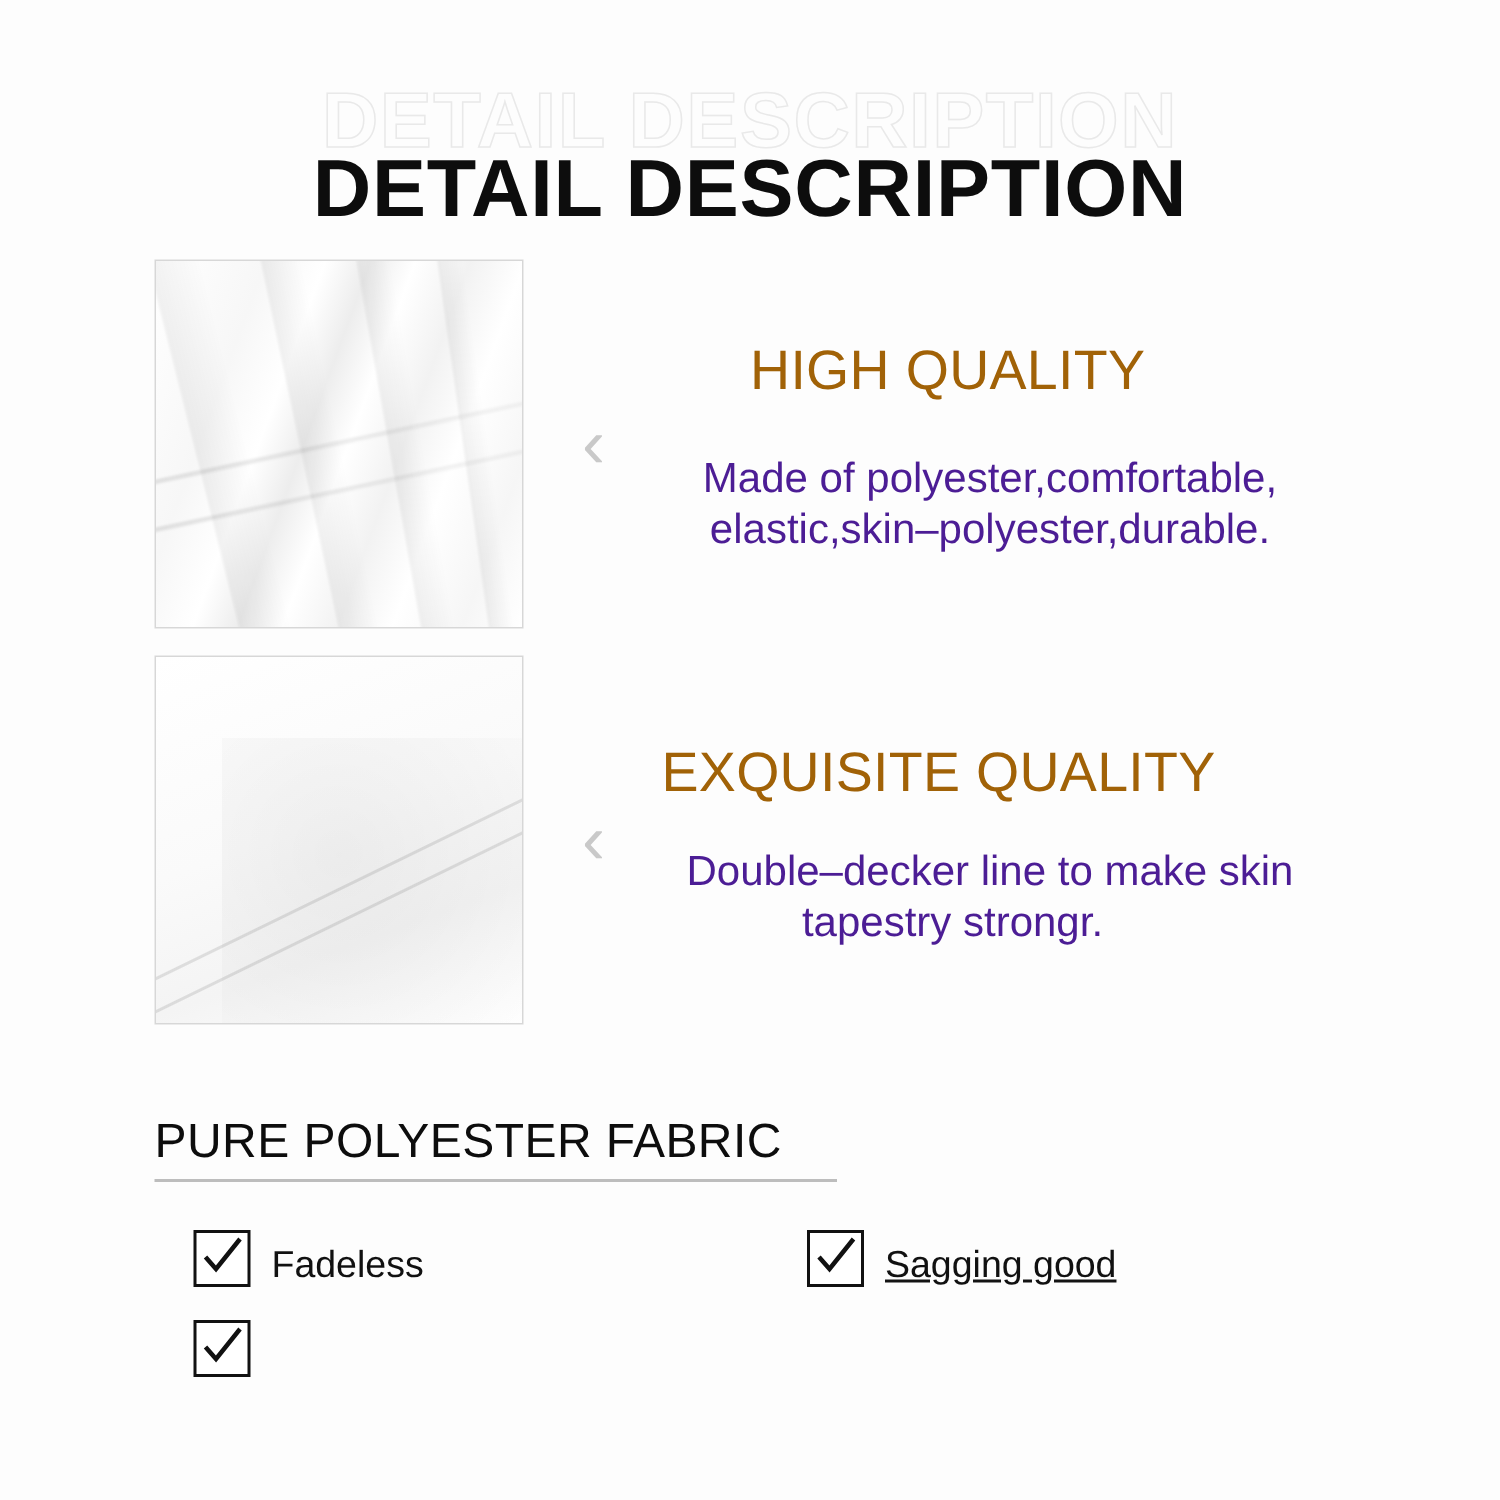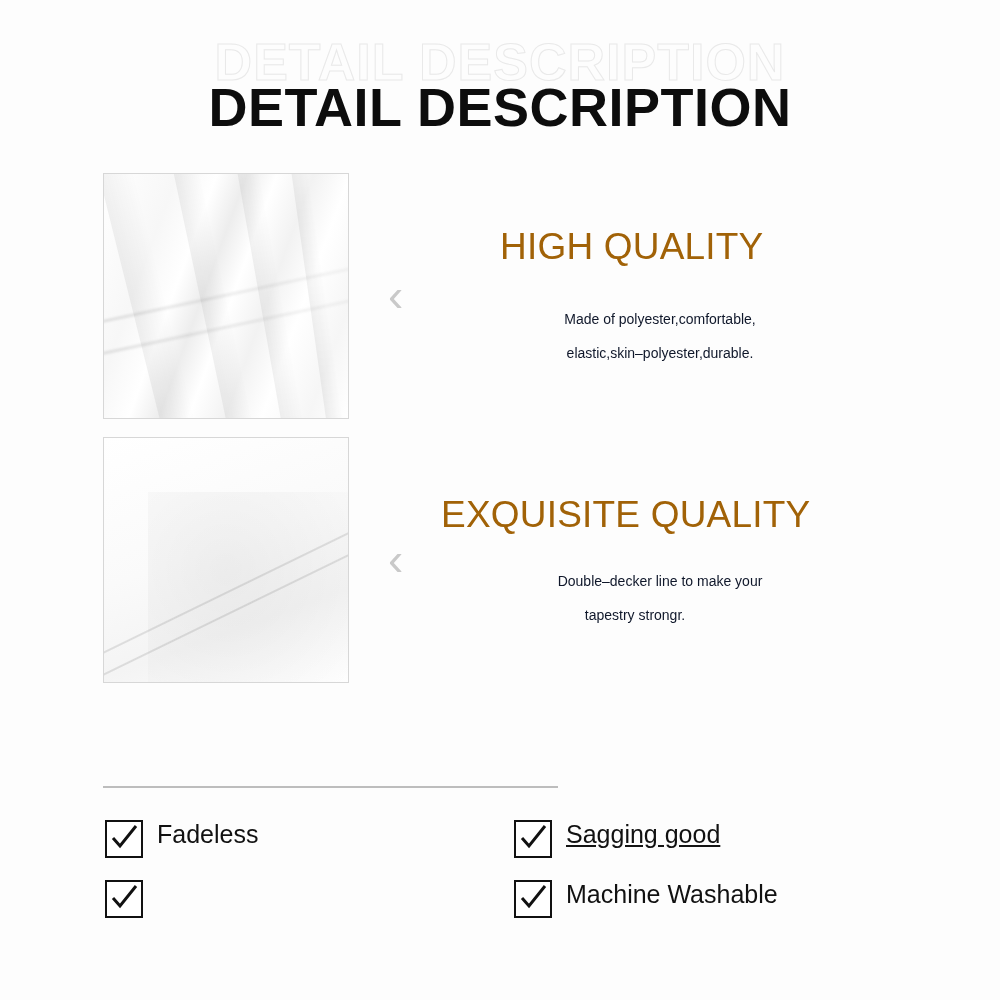--- a/index.html
+++ b/index.html
@@ -18,21 +18,21 @@
 
   .page {
     position: absolute;
     inset: 0;
     background: #fdfdfd;
   }
 
   
   .header-wrap {
     position: absolute;
-    top: 24px;
+    top: 43px;
     left: 0;
     width: 873px;
     height: 120px;
   }
   .ghost-title {
     position: absolute;
     top: 8px;
     left: 0;
     width: 1000px;
     text-align: center;
@@ -137,23 +137,23 @@
   .ftitle {
     position: absolute;
     font-size: 37px;
     font-weight: 400;
     color: #a16207;
     white-space: nowrap;
     letter-spacing: 0.2px;
   }
   .fbody {
     position: absolute;
-    font-size: 14px;
+    font-size: 28px;
     line-height: 34px;
-    color: #0f172a;
+    color: #4c1d95;
     text-align: center;
     font-weight: 400;
   }
 
   
   .section-title {
     position: absolute;
     left: 103px;
     top: 742px;
     font-size: 32px;
@@ -166,22 +166,23 @@
     left: 103px;
     top: 786px;
     width: 455px;
     height: 2px;
     background: #bdbdbd;
   }
 
   .check-item {
     position: absolute;
     display: flex;
-    align-items: flex-start;
+    align-items: flex-end;
     gap: 14px;
+    margin-left: 24px;
   }
   .checkbox {
     width: 34px;
     height: 34px;
     border: 2.5px solid #111;
     position: relative;
     flex: 0 0 auto;
     background: #fff;
   }
   .checkbox svg { position: absolute; left: 2px; top: 1px; }
@@ -221,24 +222,25 @@
   <div class="feature">
     <div class="photo" style="left:103px; top:437px;">
       <div class="swatch fabric2">
         <div class="stitch s1"></div>
         <div class="stitch s2"></div>
         <div class="corner-shade"></div>
       </div>
     </div>
     <div class="arrow" style="left:388px; top:536px;">‹</div>
     <div class="ftitle" style="left:441px; top:494px;">EXQUISITE QUALITY</div>
-    <div class="fbody" style="left:425px; top:564px; width:470px;">Double–decker line to make your</div>
+    <div class="fbody" style="left:425px; top:564px; width:470px;">Double–decker line to make skin</div>
     <div class="fbody" style="left:400px; top:598px; width:470px;">tapestry strongr.</div>
   </div>
 
+  <div class="section-title">PURE POLYESTER FABRIC</div>
   <div class="rule"></div>
 
   <div class="check-item" style="left:105px; top:820px;">
     <span class="checkbox">
       <svg width="30" height="30" viewBox="0 0 30 30">
           <path d="M4 15 L11 23 L27 3" fill="none" stroke="#111" stroke-width="3"></path>
         </svg>
     </span>
     <span class="check-label">Fadeless</span>
   </div>
@@ -253,22 +255,14 @@
   </div>
 
   <div class="check-item" style="left:105px; top:880px;">
     <span class="checkbox">
       <svg width="30" height="30" viewBox="0 0 30 30">
           <path d="M4 15 L11 23 L27 3" fill="none" stroke="#111" stroke-width="3"></path>
         </svg>
     </span>
   </div>
 
-  <div class="check-item" style="left:514px; top:880px;">
-    <span class="checkbox">
-      <svg width="30" height="30" viewBox="0 0 30 30">
-          <path d="M4 15 L11 23 L27 3" fill="none" stroke="#111" stroke-width="3"></path>
-        </svg>
-    </span>
-    <span class="check-label">Machine Washable</span>
-  </div>
 
 </div>
 
 </body></html>

